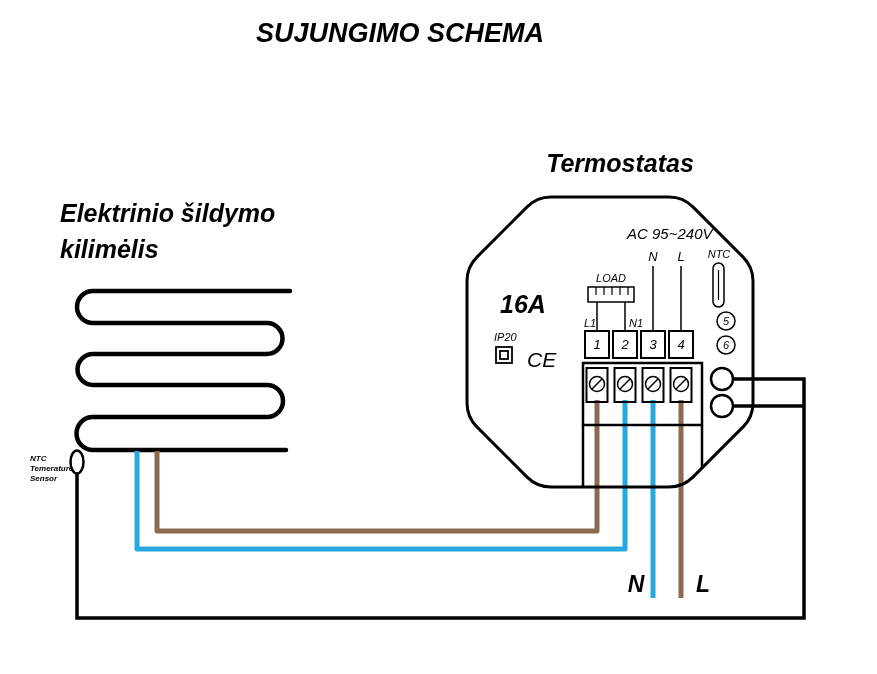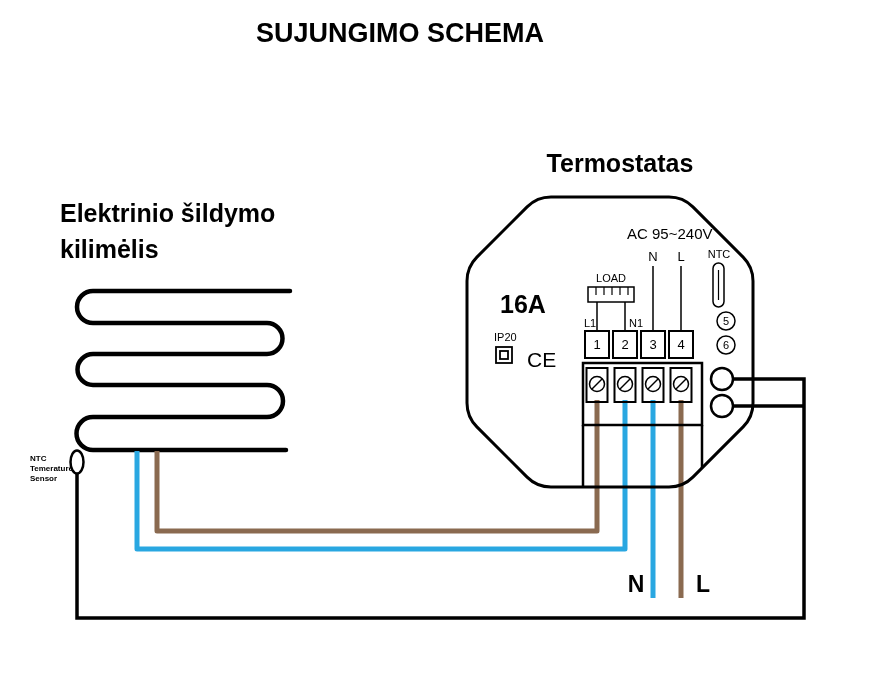--- a/index.html
+++ b/index.html
@@ -1,16 +1,16 @@
 <!DOCTYPE html>
 <html><head>
 <meta charset="utf-8">
 <style>
   html,body{margin:0;padding:0;background:#ffffff;}
-  .stage{position:relative;width:877px;height:674px;background:#ffffff;overflow:hidden;}
+  .stage{position:relative;width:877px;height:674px;background:#ffffff;overflow:hidden;font-style:italic;}
   svg{display:block;}
   text{font-family:"Liberation Sans","DejaVu Sans",sans-serif;fill:#000;}
   .fz8b{font-size:8px;font-weight:bold;}
   .fz11{font-size:11px;}
   .fz13{font-size:13px;}
   .fz15{font-size:15px;}
   .fz21{font-size:21px;}
   .fz23b{font-size:23px;font-weight:bold;}
   .fz25b{font-size:25px;font-weight:bold;}
   .fz27b{font-size:27px;font-weight:bold;}

